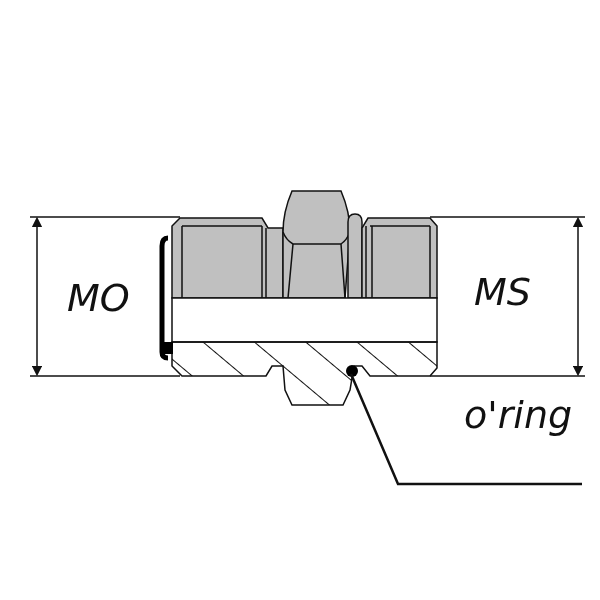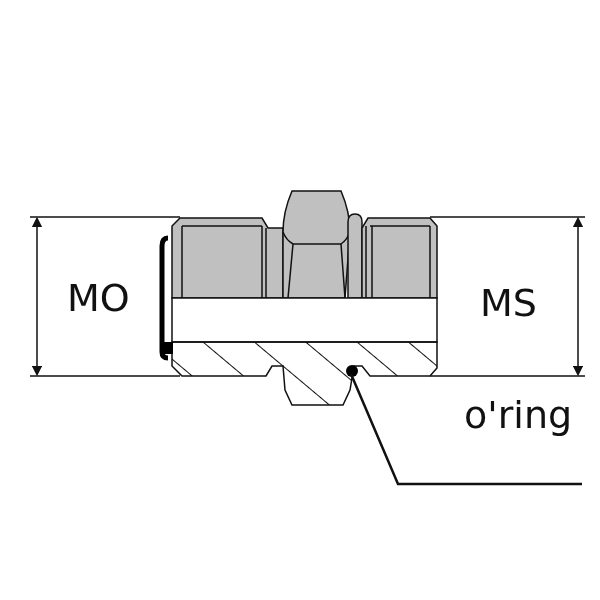--- a/index.html
+++ b/index.html
@@ -1,20 +1,20 @@
 <!DOCTYPE html>
 <html><head>
 <meta charset="utf-8">
 <style>
   html, body { margin: 0; padding: 0; background: #ffffff; }
   body { width: 600px; height: 600px; position: relative; overflow: hidden; }
   #diagram { position: absolute; left: 0; top: 0; width: 600px; height: 600px; }
-  .label { position: absolute; font-family: "DejaVu Sans", sans-serif; color: #111111; line-height: 1; white-space: nowrap; }
+  .label { position: absolute; font-family: "DejaVu Sans", sans-serif; color: #111111; line-height: 1; white-space: nowrap; font-style: italic; }
   .label-mo { left: 67px; top: 279px; font-size: 38px; }
-  .label-ms { left: 474px; top: 284px; font-size: 38px; margin-left: 6px; }
+  .label-ms { left: 474px; top: 273px; font-size: 38px; }
   .label-oring { left: 464px; top: 396px; font-size: 38px; }
 </style>
 </head>
 <body>
 
 <svg id="diagram" viewBox="0 0 600 600" xmlns="http://www.w3.org/2000/svg">
   <defs>
     <pattern id="hatch" patternUnits="userSpaceOnUse" width="33" height="33" patternTransform="rotate(-50)">
       <line x1="0" y1="0" x2="0" y2="33" stroke="#111" stroke-width="2"></line>
     </pattern>

